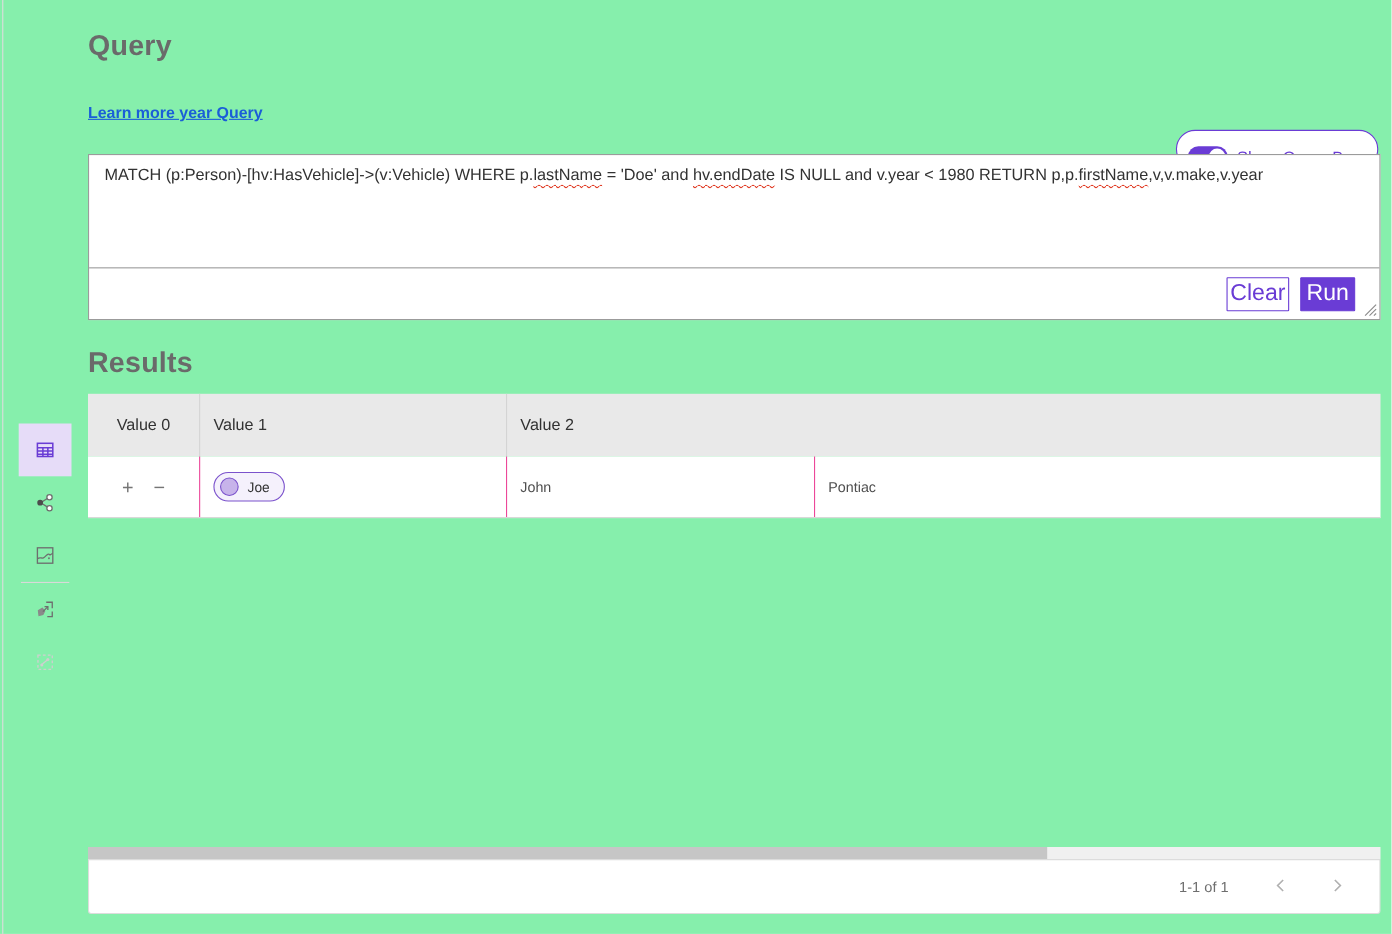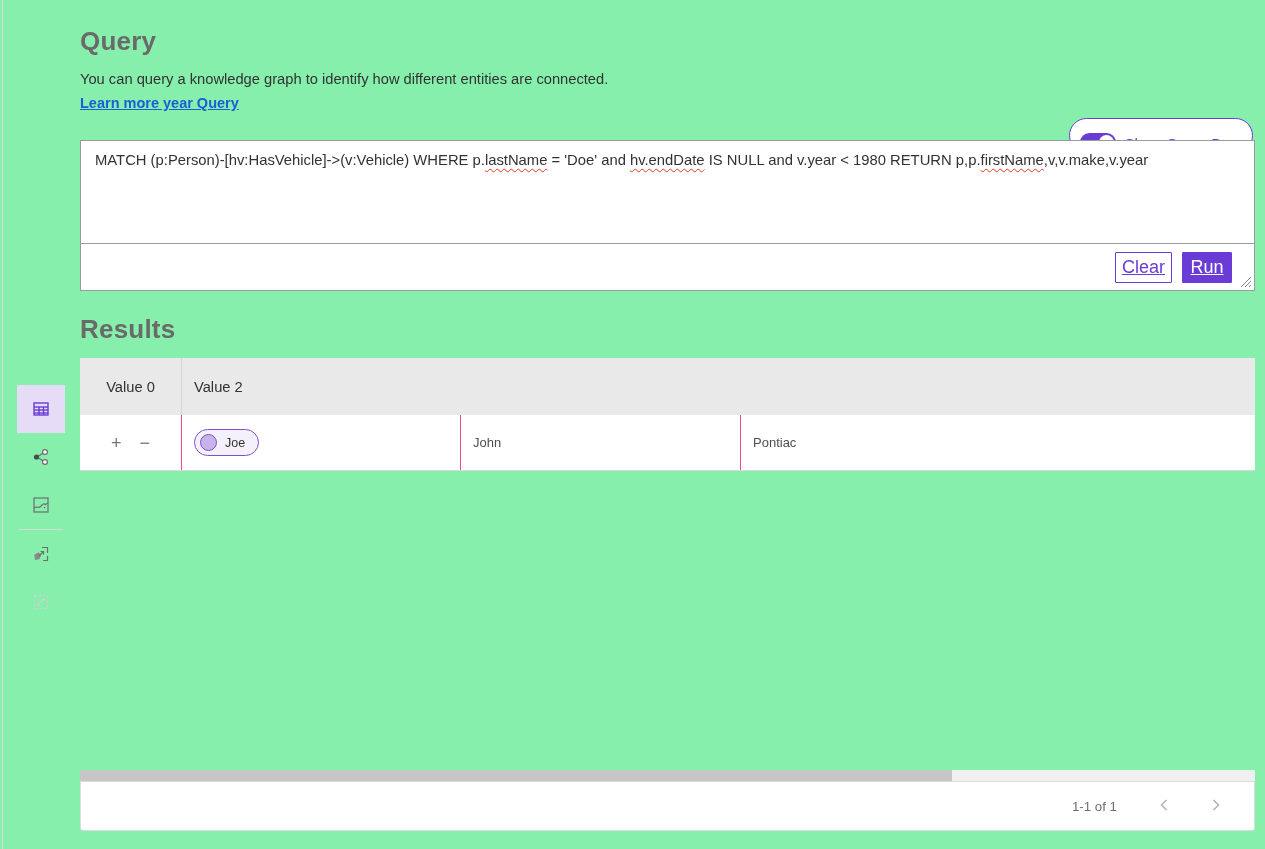--- a/index.html
+++ b/index.html
@@ -18,21 +18,21 @@
   .toggle-pill .label { color:var(--accent,#6a3cd5); font-size:15px; }
   .switch { position:relative; width:36px; height:19px; border-radius:10px; background:var(--accent,#6a3cd5); display:inline-block; }
   .knob { position:absolute; right:2px; top:2px; width:15px; height:15px; border-radius:50%; background:#fff; }
 
   
   .query-box { position:absolute; left:80px; top:140px; width:1175px; height:151px; border:1px solid var(--box-border,#9b9b9b); background:#fff; }
   .query-input { position:relative; height:103px; border-bottom:1px solid var(--box-border,#9b9b9b); padding:10px 14px; font-size:14.8px; line-height:1.35; color:var(--text,#323232); overflow:hidden; cursor:text; }
   .misspelled { text-decoration:underline wavy var(--misspell,#e03b24); text-decoration-thickness:1px; text-underline-offset:3px; text-decoration-skip-ink:none; }
   .resize-handle { position:absolute; right:2px; bottom:2px; }
   .query-actions { height:46px; display:flex; align-items:center; justify-content:flex-end; gap:10px; padding-right:22px; }
-  .btn { height:31px; font-size:18px; font-family:inherit; border-radius:1px; cursor:pointer;text-decoration:underline; }
+  .btn { height:31px; font-size:21px; font-family:inherit; border-radius:1px; cursor:pointer; }
   .btn-outline { width:57px; background:#fff; border:1px solid var(--accent,#6a3cd5); color:var(--accent,#6a3cd5); }
   .btn-solid { width:50px; background:var(--accent,#6a3cd5); border:1px solid var(--accent,#6a3cd5); color:#fff; }
 
   
   .results-title { position:absolute; left:80px; top:314px; font-size:26px; font-weight:bold; color:var(--title,#6a6a6a); letter-spacing:.2px; }
 
   .view-sidebar { position:absolute; left:17px; top:385px; width:48px; }
   .view-btn { width:48px; height:48px; display:flex; align-items:center; justify-content:center; cursor:pointer; background:transparent; border:none; }
   .view-btn.selected { background:var(--sidebar-selected-bg,#e6dcf8); }
   .view-btn svg { display:block; }
@@ -61,21 +61,20 @@
   .page-range { font-size:13.3px; color:var(--muted,#6e6e6e); margin-right:6px; }
   .pager-btn { background:none; border:none; cursor:pointer; padding:4px 6px; }
 </style>
 </head>
 <body>
 
 <div class="page">
   <div class="left-edge"></div>
 
   <h1 class="page-title">Query</h1>
-  <p class="page-desc">You can query a knowledge graph to identify how different entities are connected.</p>
   <a class="learn-link">Learn more year Query</a>
 
   <div class="toggle-pill">
     <span class="switch">
         <span class="knob"></span>
       </span>
     <span class="label">Show Query Box</span>
   </div>
 
   <section class="query-box">
@@ -136,20 +135,21 @@
         <line x1="8" y1="13" x2="13" y2="9" stroke-dasharray="none"></line>
         <circle cx="8" cy="13.5" r="1.4" fill="#cfcfcf" stroke="none"></circle>
         <circle cx="13.5" cy="8.5" r="1.4" fill="#cfcfcf" stroke="none"></circle>
       </svg>
     </button>
   </aside>
 
   <section class="results-table">
     <div class="thead">
       <div class="th">Value 0</div>
+      <div class="th">Value 1</div>
       <div class="th">Value 2</div>
     </div>
     <div class="trow">
       <div class="td">
         <button class="sel-btn">+</button>
         <button class="sel-btn">−</button>
       </div>
       <div class="td">
         <span class="chip">
           <span class="chip-circle"></span>

